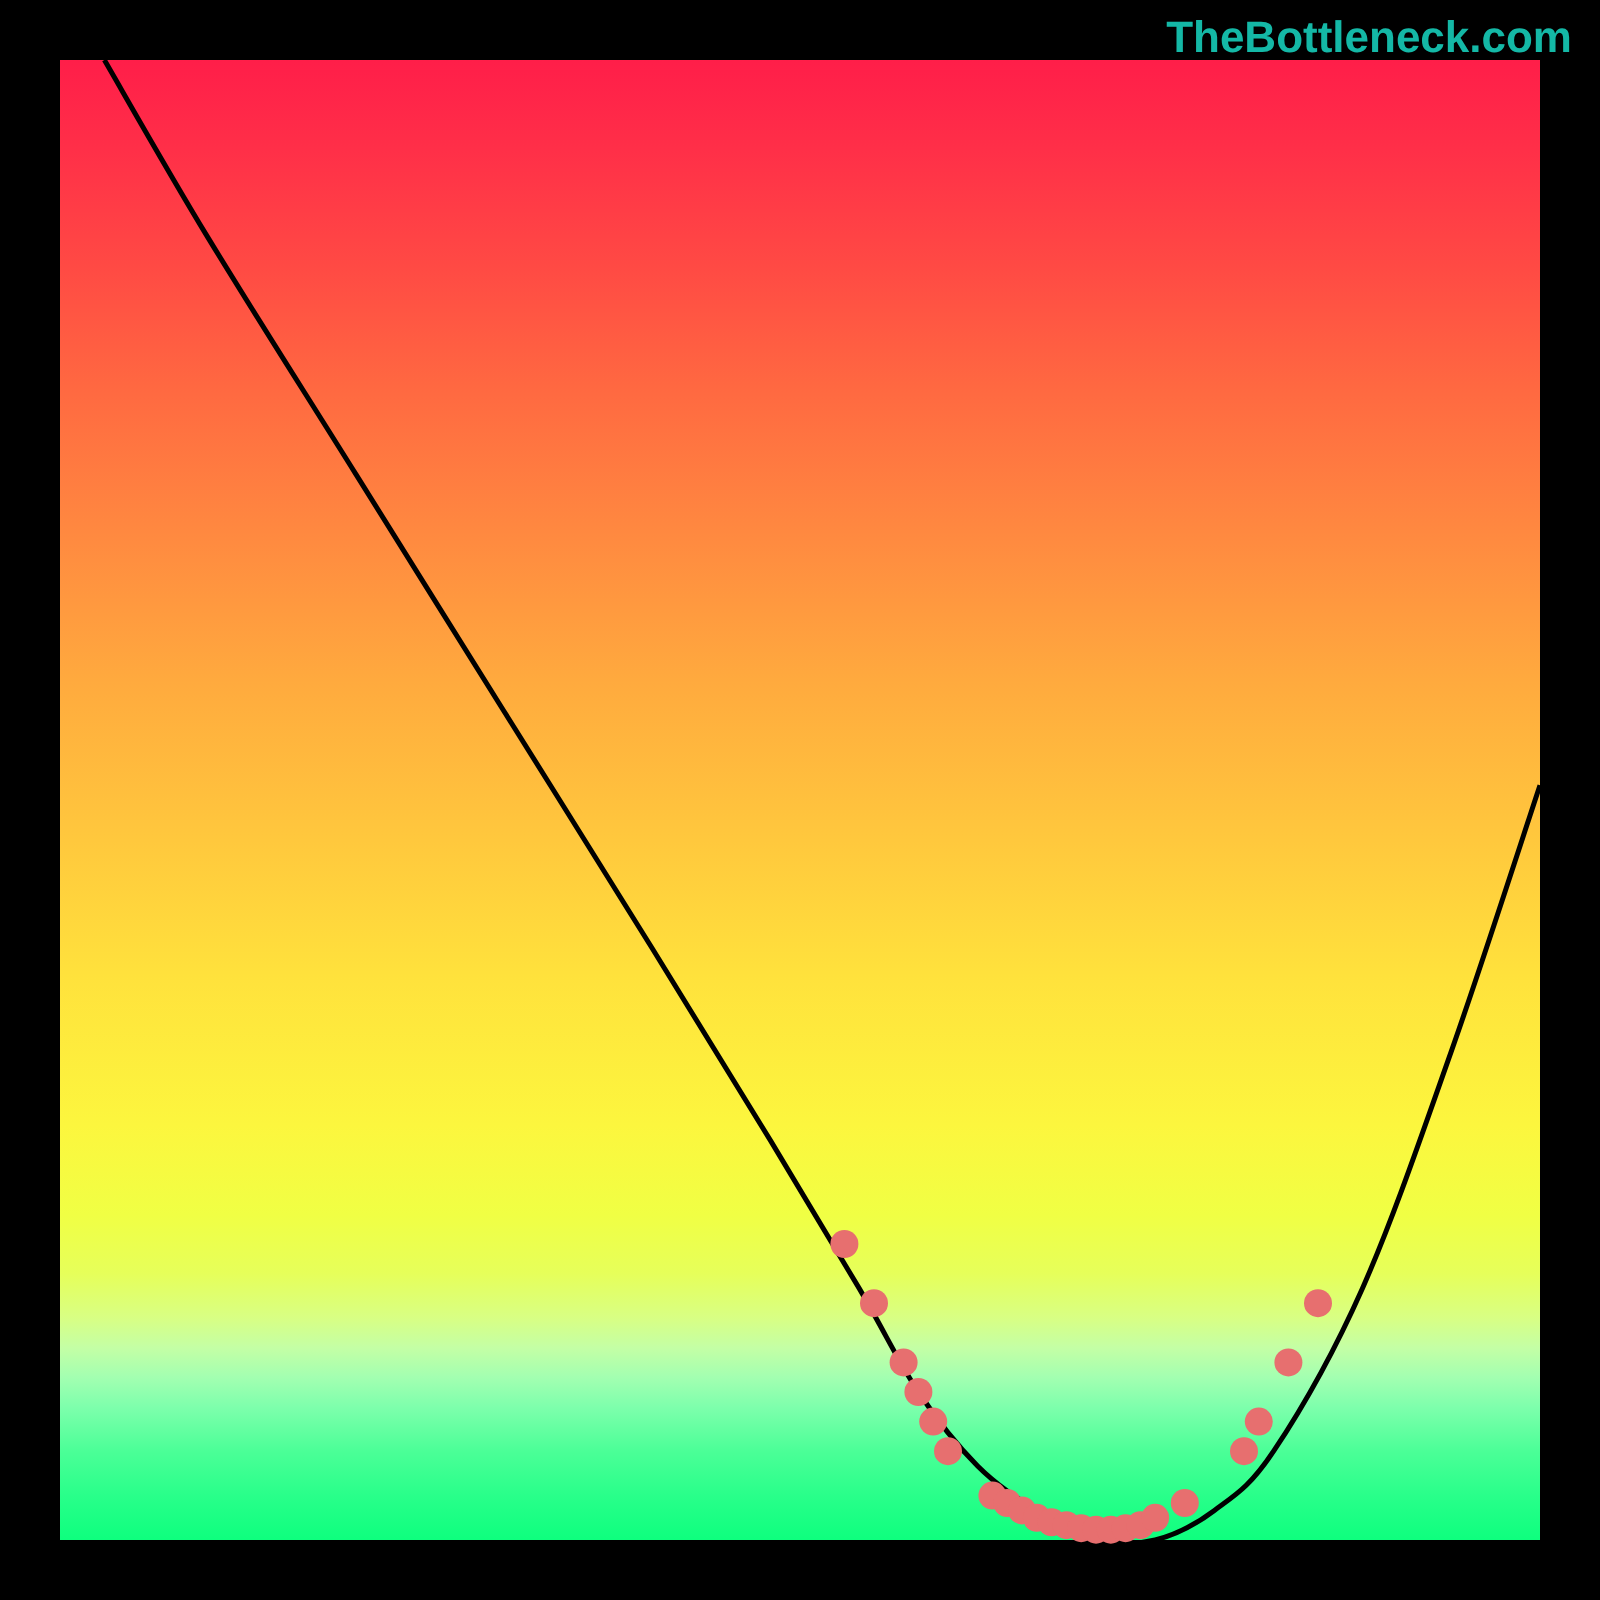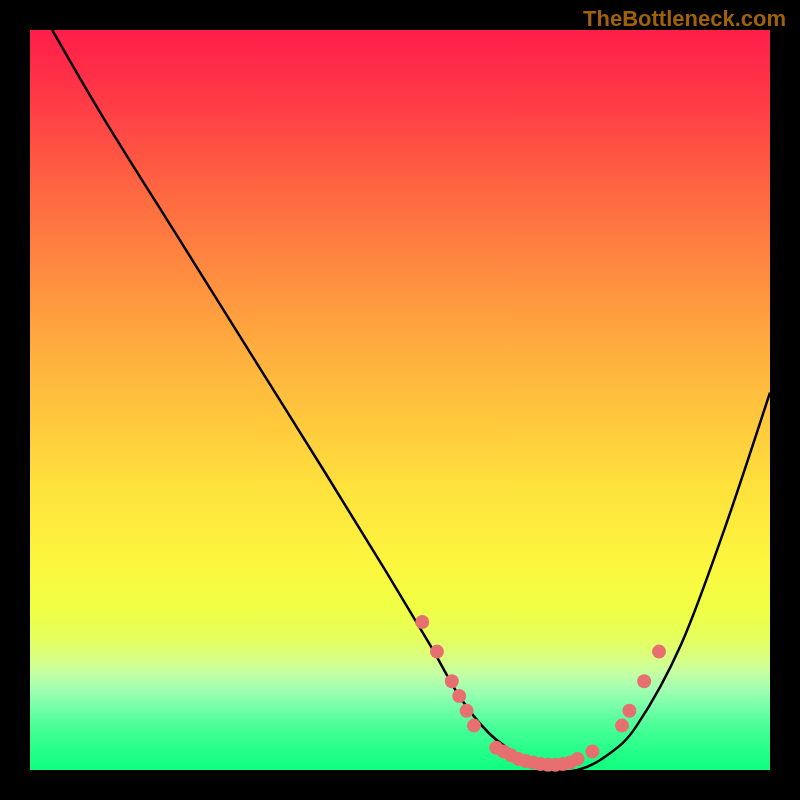--- a/index.html
+++ b/index.html
@@ -7,21 +7,21 @@
     width: 800px;
     height: 800px;
     background: #000;
     position: relative;
     font-family: Arial, sans-serif;
   }
   .watermark {
     position: absolute;
     top: 6px;
     right: 14px;
-    color: #a16207;
+    color: #14b8a6;
     font-size: 22px;
     font-weight: bold;
     z-index: 10;
   }
   .plot-area {
     position: absolute;
     left: 30px;
     top: 30px;
     width: 740px;
     height: 740px;

